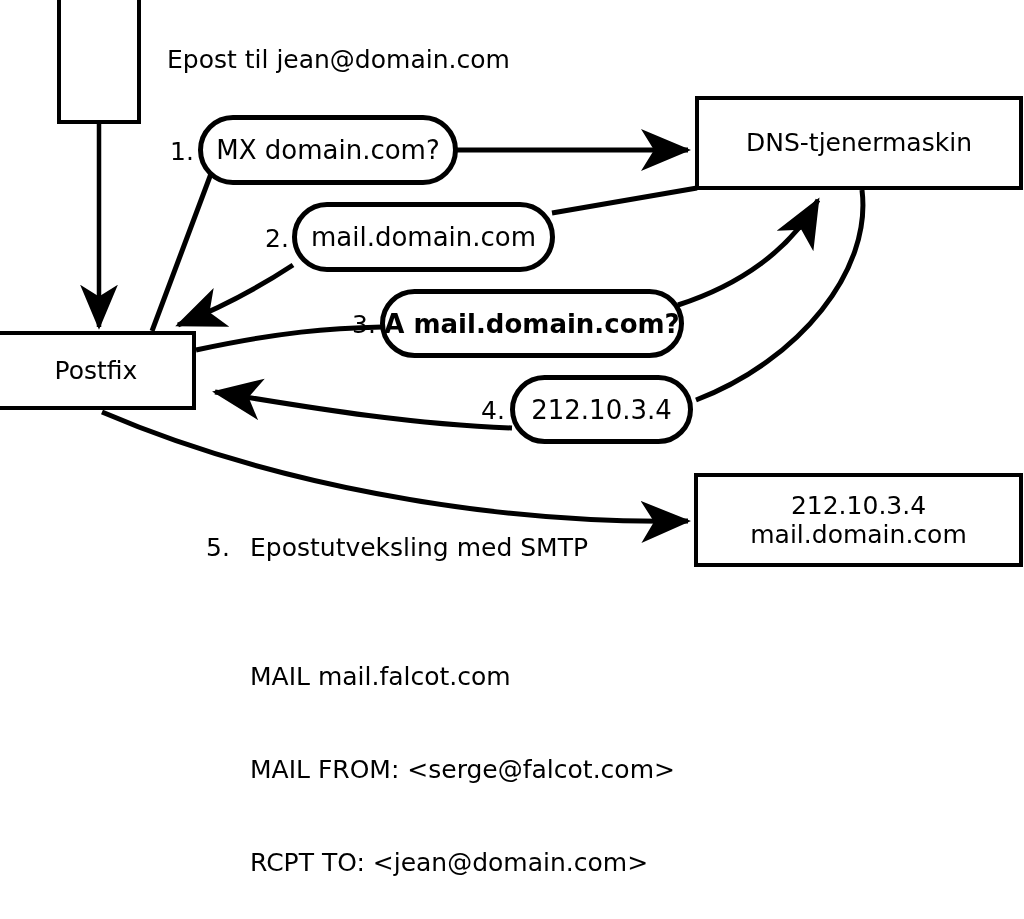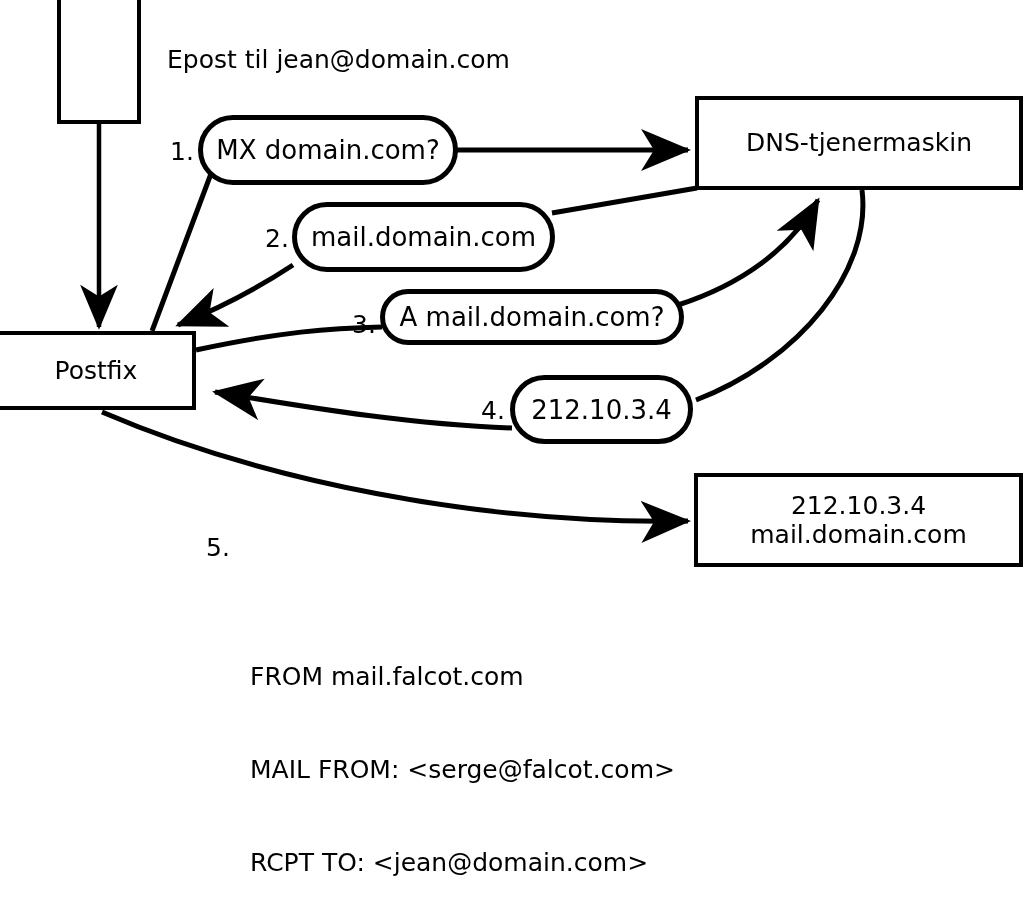--- a/index.html
+++ b/index.html
@@ -146,32 +146,33 @@
   <div class="step-num fs-num" style="left:481px; top:396px;">4.</div>
 
   <div class="pill fs-pill" style="left:198px; top:115px; width:260px; height:70px;">
     <span>MX domain.com?</span>
   </div>
 
   <div class="pill fs-pill" style="left:292px; top:202px; width:263px; height:70px;">
     <span>mail.domain.com</span>
   </div>
 
-  <div class="pill fs-pill" style="left:380px; top:289px; width:304px; height:56px;">
+  <div class="pill fs-pill" style="left:380px; top:289px; width:304px; height:69px;font-weight:bold;">
     <span>A mail.domain.com?</span>
   </div>
 
   <div class="pill fs-pill" style="left:510px; top:375px; width:183px; height:69px;">
     <span>212.10.3.4</span>
   </div>
 
   <div class="plain-text fs-body" style="left:206px; top:533px;">5.</div>
+  <div class="plain-text fs-body" style="left:250px; top:533px;">Epostutveksling med SMTP</div>
 
   <div class="transcript fs-body" style="left:250px; top:599px;">
-    <div>FROM mail.falcot.com</div>
+    <div>MAIL mail.falcot.com</div>
     <div>MAIL FROM: &lt;serge@falcot.com&gt;</div>
     <div>RCPT TO: &lt;jean@domain.com&gt;</div>
     
     
     
     
     
     
     
   </div>

